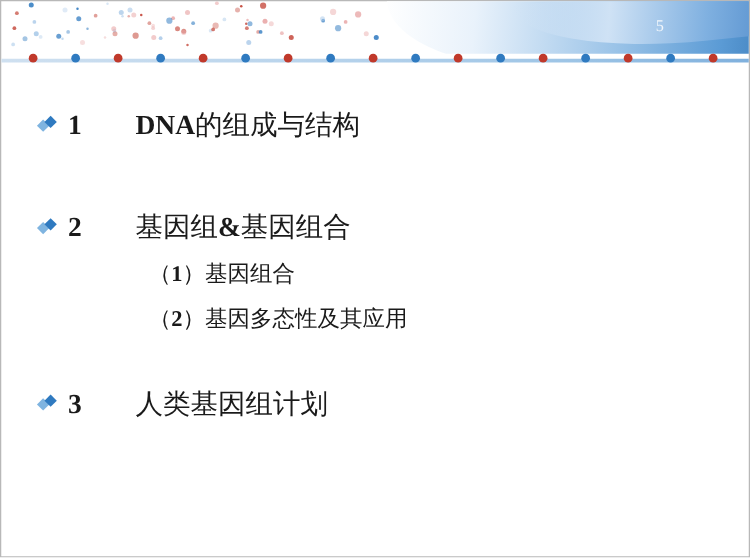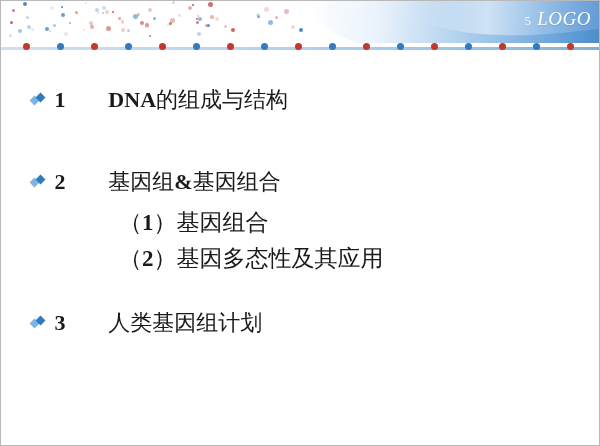--- a/index.html
+++ b/index.html
@@ -155,21 +155,21 @@
     font-family: "Liberation Serif", serif;
     vertical-align: middle;
   }
   .maintext .en {
     font-weight: bold;
     font-family: "Liberation Serif", serif;
   }
   .subitem {
     position: absolute;
     left: 118px;
-    font-size: 23px;
+    font-size: 18px;
     color: #1a1a1a;
     font-family: "Liberation Serif", serif;
     white-space: nowrap;
   }
   .subitem .en { font-weight: bold; }
   .gap-num { display: inline-block; width: 34px; }
 </style>
 </head>
 <body>
 
@@ -314,21 +314,20 @@
         <span style="width: 4px; height: 4px; left: 26px; top: 24px; opacity: 0.877782; background: rgb(169, 201, 232);"></span>
         <span style="width: 3px; height: 3px; left: 351px; top: 8px; opacity: 0.458631; background: rgb(47, 122, 192);"></span>
         <span style="width: 2px; height: 2px; left: 60px; top: 5px; opacity: 0.892722; background: rgb(47, 122, 192);"></span>
         <span style="width: 5px; height: 5px; left: 263px; top: 6px; opacity: 0.451427; background: rgb(232, 166, 166);"></span>
         <span style="width: 4px; height: 4px; left: 197px; top: 16px; opacity: 0.52812; background: rgb(47, 122, 192);"></span>
         <span style="width: 4px; height: 4px; left: 88px; top: 20px; opacity: 0.581619; background: rgb(232, 166, 166);"></span>
       </div>
     <div class="header-swoosh"></div>
     <div class="header-swoosh-2"></div>
     <div class="slide-number">5</div>
-    <div class="logo">LOGO</div>
   </div>
 
   <div class="divider">
     <div class="divider-line"></div>
     <div id="divider-dots">
         <span class="dot" style="left: 22px; background: rgb(192, 57, 43);"></span>
         <span class="dot" style="left: 56px; background: rgb(47, 122, 192);"></span>
         <span class="dot" style="left: 90px; background: rgb(192, 57, 43);"></span>
         <span class="dot" style="left: 124px; background: rgb(47, 122, 192);"></span>
         <span class="dot" style="left: 158px; background: rgb(192, 57, 43);"></span>

